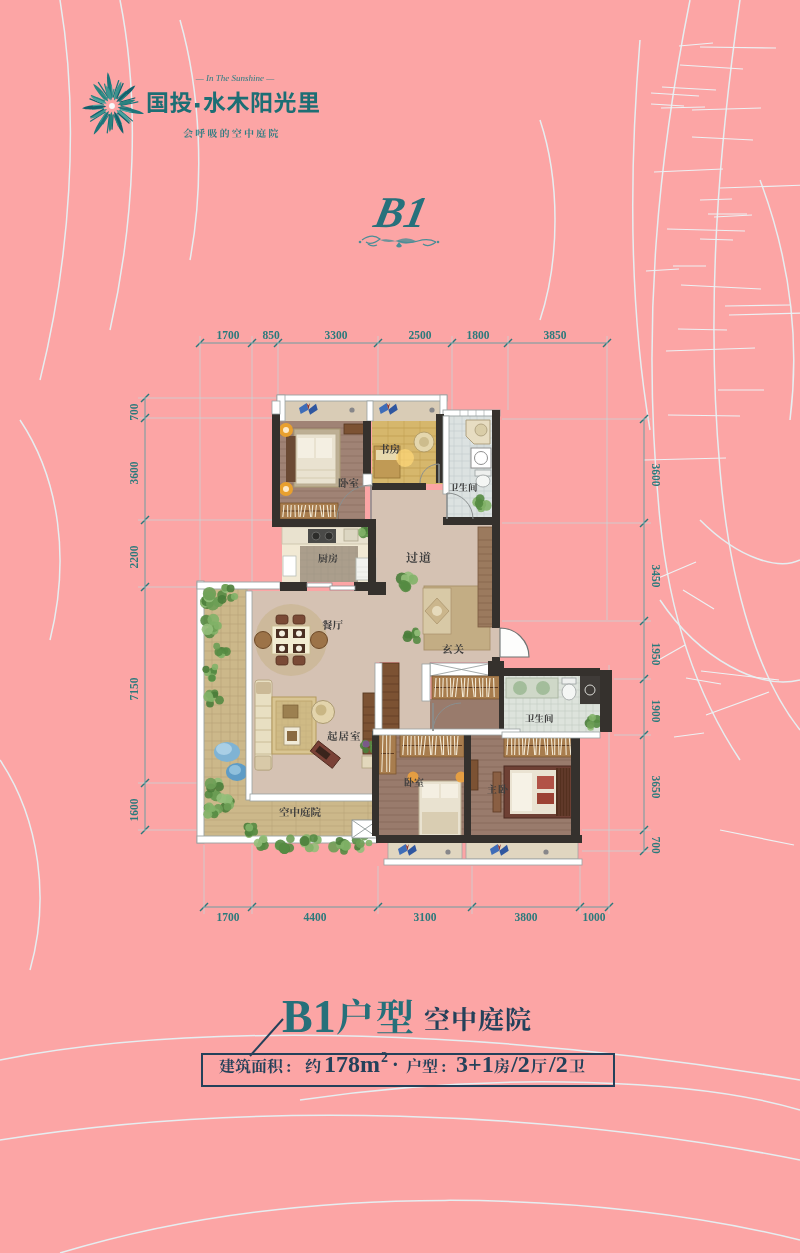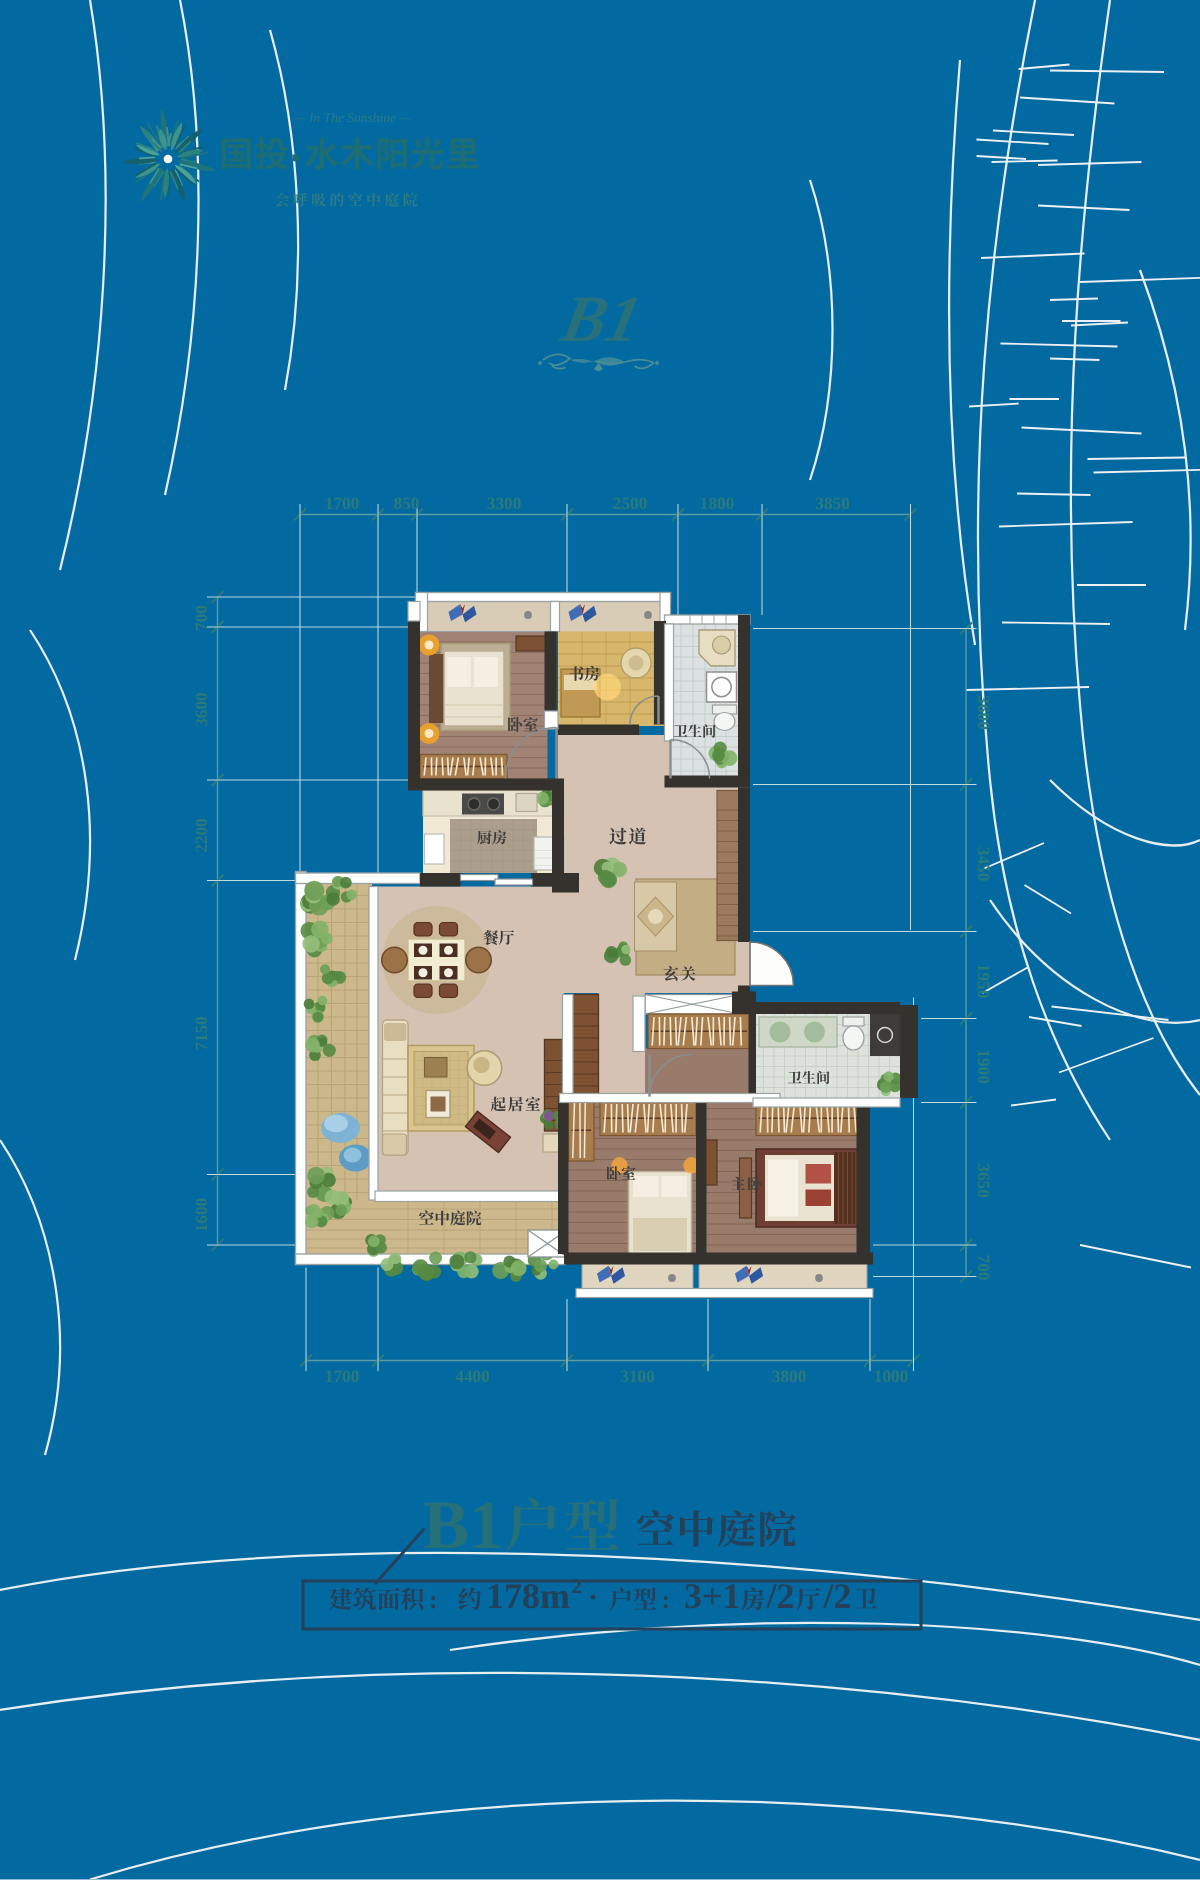--- a/index.html
+++ b/index.html
@@ -1,14 +1,14 @@
 <!DOCTYPE html>
 <html><head><meta charset="utf-8"><style>
 html,body{margin:0;padding:0;background:#f8fafb;}
-#page{position:relative;width:800px;height:1253px;overflow:hidden;background:#0369a1;font-family:"Liberation Sans",sans-serif;}
+#page{position:relative;width:800px;height:1253px;overflow:hidden;background:#fca5a5;font-family:"Liberation Sans",sans-serif;}
 </style></head><body>
 <div id="page">
 <svg width="800" height="1253" viewBox="0 0 800 1253">
 <defs>
         <path id="q0" d="M238 -227V-129H759V-227H688L740 -256C724 -281 692 -318 665 -346H720V-447H550V-542H742V-646H248V-542H439V-447H275V-346H439V-227ZM582 -314C605 -288 633 -254 650 -227H550V-346H644ZM76 -810V88H198V39H793V88H921V-810ZM198 -72V-700H793V-72Z"></path>
         <path id="q1" d="M159 -850V-659H39V-548H159V-372C110 -360 64 -350 26 -342L57 -227L159 -253V-45C159 -31 153 -26 139 -26C127 -26 85 -26 45 -27C60 3 75 51 78 82C149 82 198 79 231 60C265 43 276 13 276 -44V-285L365 -309L349 -418L276 -400V-548H382V-659H276V-850ZM464 -817V-709C464 -641 450 -569 330 -515C353 -498 395 -451 410 -428C546 -494 575 -606 575 -706H704V-600C704 -500 724 -457 824 -457C840 -457 876 -457 891 -457C914 -457 939 -458 954 -465C950 -492 947 -535 945 -564C931 -560 906 -558 890 -558C878 -558 846 -558 835 -558C820 -558 818 -569 818 -598V-817ZM753 -304C723 -249 684 -202 637 -163C586 -203 545 -251 514 -304ZM377 -415V-304H438L398 -290C436 -216 482 -151 537 -97C469 -61 390 -35 304 -20C326 7 352 57 363 90C464 66 556 32 635 -17C710 32 796 68 896 91C912 58 946 7 972 -20C885 -36 807 -62 739 -97C817 -170 876 -265 913 -388L835 -420L814 -415Z"></path>
         <path id="q2" d="M57 -604V-483H268C224 -308 138 -170 22 -91C51 -73 99 -26 119 1C260 -104 368 -307 413 -579L333 -609L311 -604ZM800 -674C755 -611 686 -535 623 -476C602 -517 583 -560 568 -604V-849H440V-64C440 -47 434 -41 417 -41C398 -41 344 -41 289 -43C308 -7 329 54 334 91C415 91 475 85 515 64C555 42 568 6 568 -63V-351C647 -201 753 -79 894 -4C914 -39 955 -90 983 -115C858 -170 755 -265 678 -381C749 -438 838 -521 911 -596Z"></path>
         <path id="q3" d="M436 -849V-616H61V-497H384C302 -339 164 -188 15 -107C43 -83 84 -35 105 -5C234 -85 348 -212 436 -359V90H564V-364C653 -218 768 -90 894 -9C914 -42 955 -89 984 -113C838 -193 696 -343 612 -497H941V-616H564V-849Z"></path>
         <path id="q4" d="M453 -791V80H568V10H804V71H925V-791ZM568 -101V-344H804V-101ZM568 -455V-679H804V-455ZM73 -810V86H183V-703H284C263 -637 236 -556 211 -495C284 -425 302 -361 302 -314C302 -285 297 -264 282 -255C272 -249 261 -246 248 -246C233 -246 215 -246 194 -248C211 -217 221 -171 222 -141C249 -140 277 -140 299 -143C323 -146 344 -153 362 -166C398 -191 413 -234 413 -300C413 -359 397 -430 322 -509C356 -584 396 -682 428 -767L345 -815L327 -810Z"></path>
         <path id="q5" d="M121 -766C165 -687 210 -583 225 -518L342 -565C325 -632 275 -731 230 -807ZM769 -814C743 -734 695 -630 654 -563L758 -523C801 -585 852 -682 896 -771ZM435 -850V-483H49V-370H294C280 -205 254 -83 23 -14C50 10 83 59 96 91C360 2 405 -159 423 -370H565V-67C565 49 594 86 707 86C728 86 804 86 827 86C926 86 957 39 969 -136C937 -144 885 -165 859 -185C855 -48 849 -26 816 -26C798 -26 739 -26 724 -26C692 -26 686 -32 686 -68V-370H953V-483H557V-850Z"></path>

